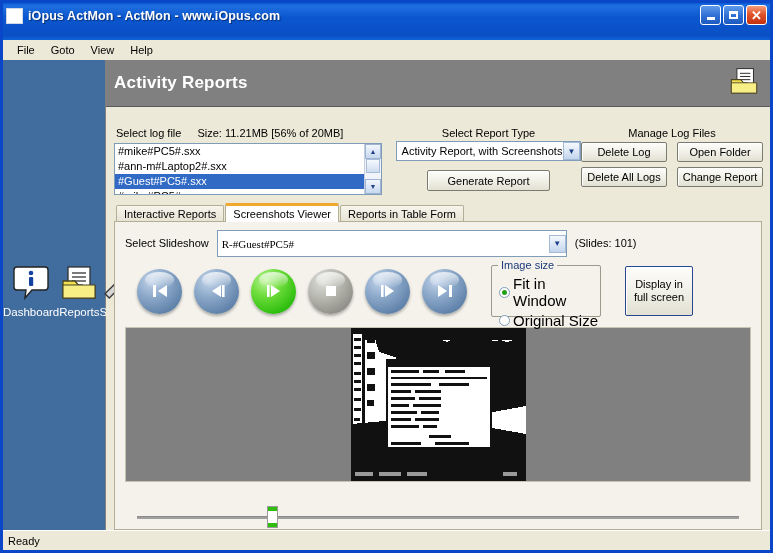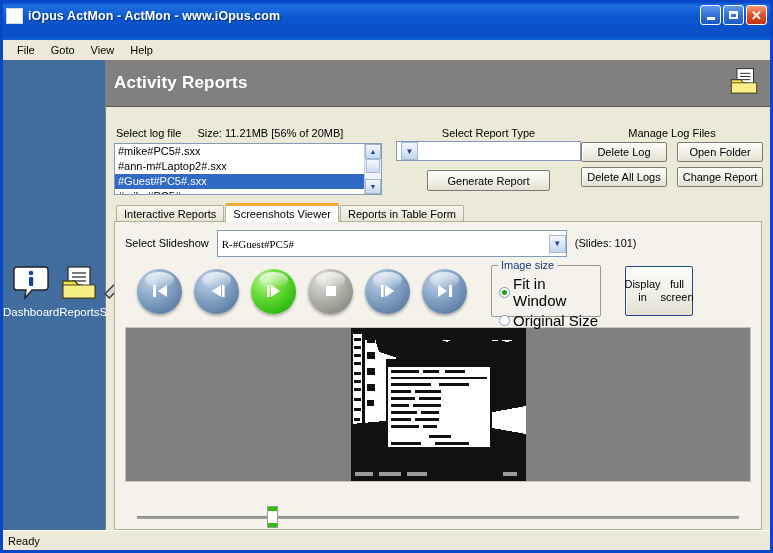--- a/index.html
+++ b/index.html
@@ -186,21 +186,21 @@
     position:absolute;top:-7px;left:6px;background:#f4f2eb;
     padding:0 3px;font-size:11px;color:#1b3a7a;
   }
   .radio-row{display:flex;align-items:center;gap:3px;margin-bottom:3px;font-size:15px;}
   .radio{
     width:11px;height:11px;border-radius:50%;
     border:1px solid #7f9db9;background:#ffffff;
     display:flex;align-items:center;justify-content:center;box-sizing:border-box;flex:0 0 11px;
   }
   .radio .dot{width:5px;height:5px;border-radius:50%;background:#22a016;}
-  #fsbtn{width:68px;height:50px;margin-left:12px;line-height:13px;text-align:center;}
+  #fsbtn{width:68px;height:50px;margin-left:12px;line-height:13px;text-align:center;flex-direction:column;}
   
   #preview{
     margin-top:10px;height:155px;flex:0 0 155px;
     background:#808080;border:1px solid #c8c4b4;
     display:flex;align-items:center;justify-content:center;box-sizing:border-box;
     overflow:hidden;
   }
   #thumb{width:175px;height:153px;position:relative;background:#ffffff;overflow:hidden;}
   
   #sliderrow{margin-top:22px;padding:0 12px;position:relative;height:26px;}
@@ -332,20 +332,21 @@
                 <div class="sb-thumb"></div>
                 <div class="sb-space"></div>
                 <div class="sb-arrow">▼</div>
               </div>
             </div>
           </div>
 
           <div class="col-mid">
             <div class="band-label">Select Report Type</div>
             <div class="combo">
+              <span class="cval">Activity Report, with Screenshots</span>
               <span class="carrow">▼</span>
             </div>
             <div class="btn" style="width:123px;height:21px;margin-top:9px;">Generate Report</div>
           </div>
 
           <div class="col-right">
             <div class="band-label">Manage Log Files</div>
             <div class="mgr-grid">
               <div class="btn">Delete Log</div>
               <div class="btn">Open Folder</div>

